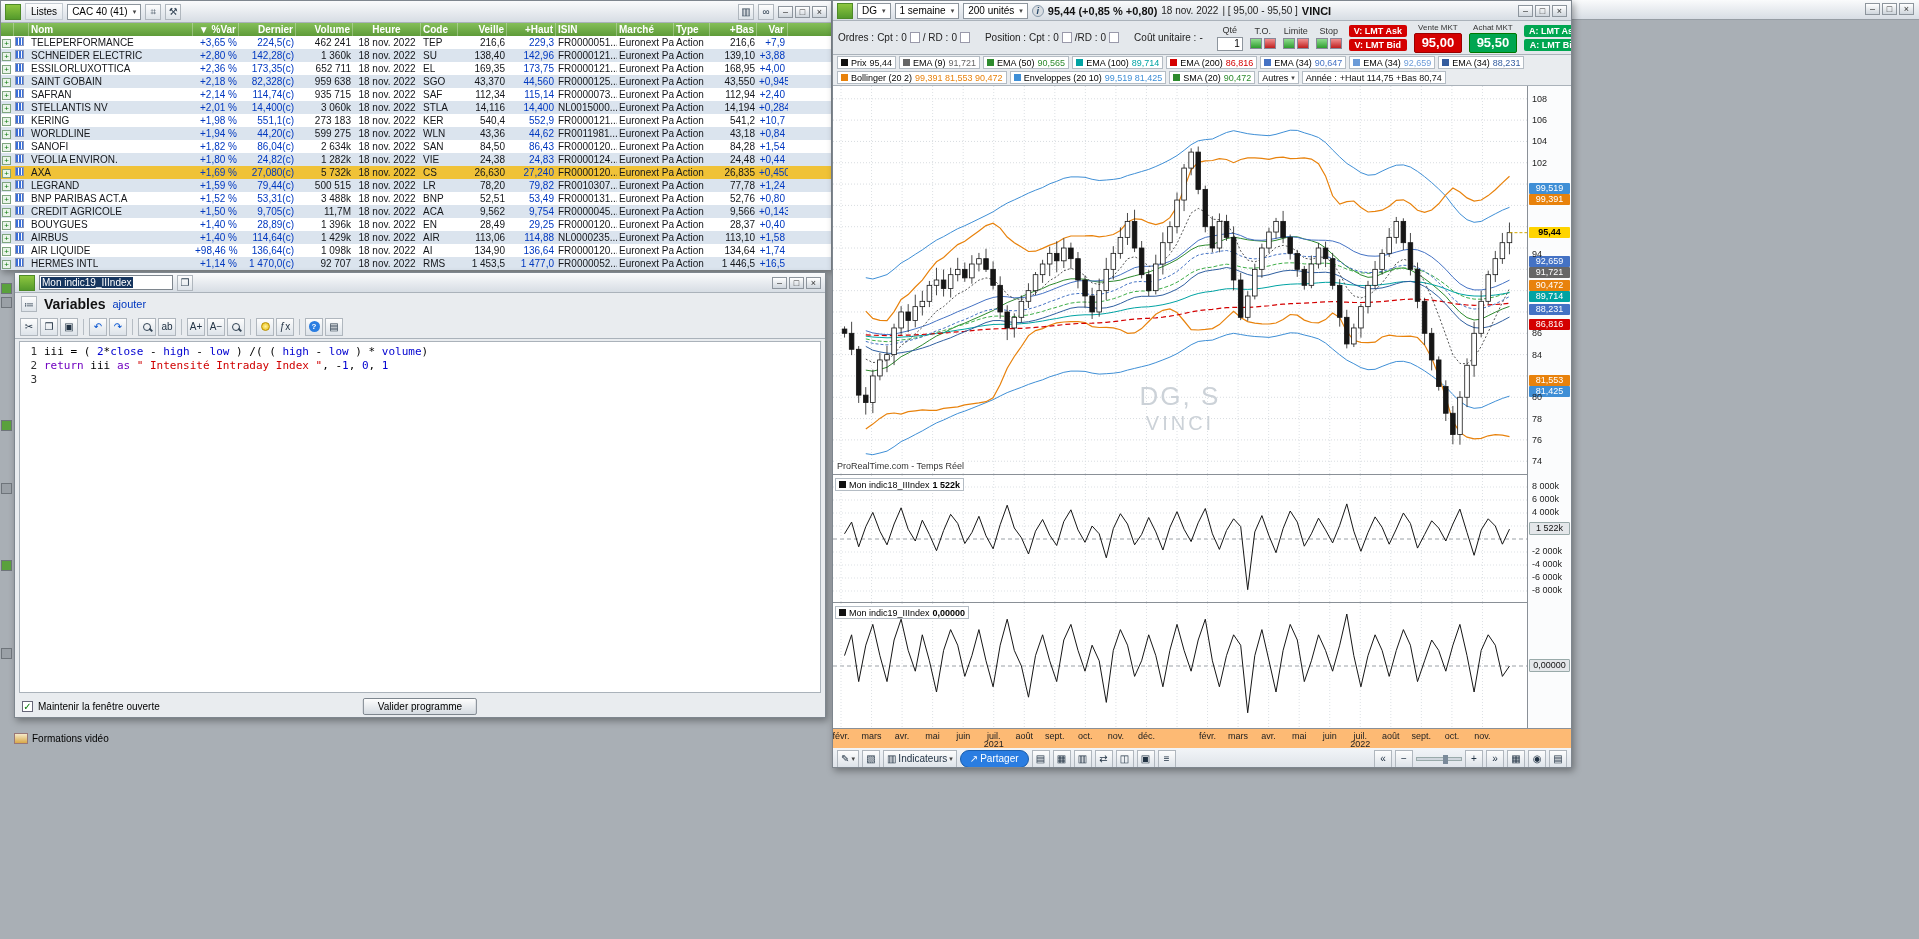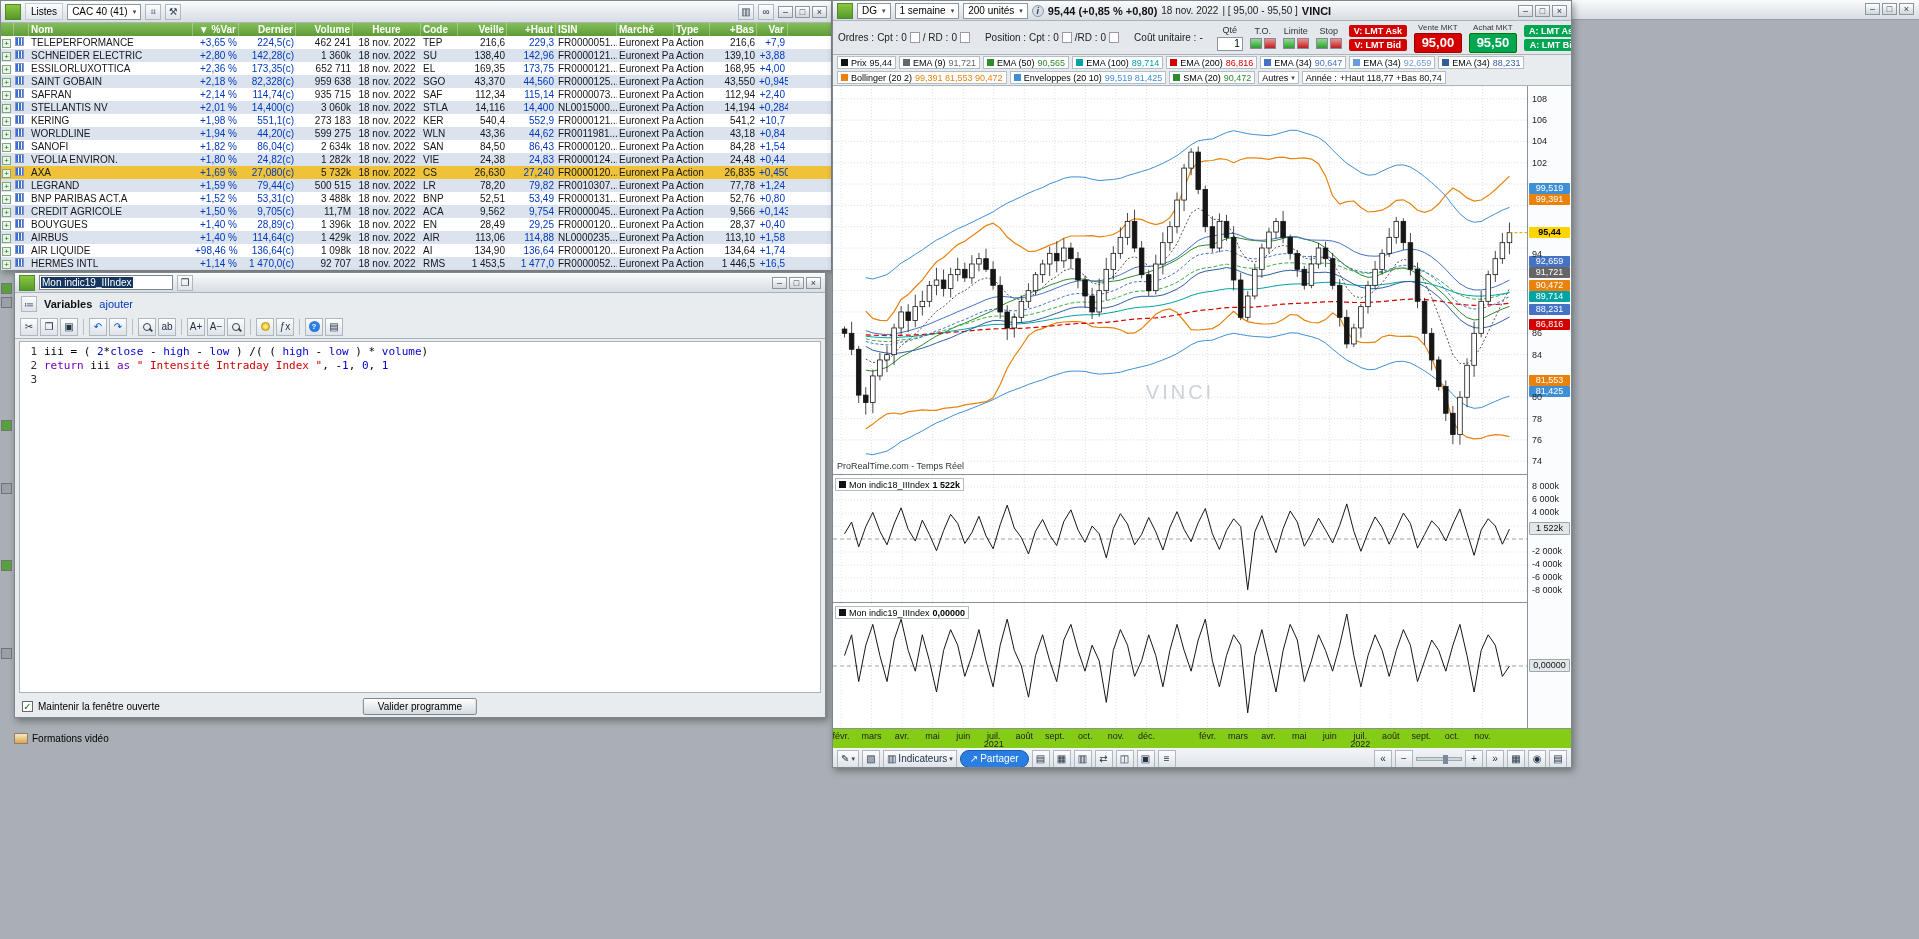--- a/index.html
+++ b/index.html
@@ -33,21 +33,21 @@
 .rowic{display:inline-block;width:9px;height:9px;border:1px solid #7fa57f;font-size:8px;line-height:8px;text-align:center;color:#0a7a0a;background:#eaf4ea}
 .rowic.gr{background:repeating-linear-gradient(90deg,#3a6fd8 0 2px,#fff 2px 3px);border-color:#8a96b8}
 
 .dock{position:absolute;left:1px;width:11px;height:11px;border:1px solid #6e747a}
 
 #win-editor{left:14px;top:272px;width:812px;height:446px}
 .ed-title{height:20px;display:flex;align-items:center;gap:4px;padding:0 4px;border-bottom:1px solid #aab2ba}
 .name-input{width:134px;height:15px;background:#fff;border:1px solid #7e868e;font-size:10px;line-height:13px;padding:0 1px;overflow:hidden}
 .selt{background:#16355e;color:#fff;padding:0 1px}
 .ed-varbar{height:22px;display:flex;align-items:center;gap:7px;padding:0 6px}
-.ed-varbar b{font-size:11px;color:#111}
+.ed-varbar b{font-size:14px;color:#111}
 a.link{color:#0038c0;font-size:11px;cursor:pointer}
 .ed-toolbar{height:24px;display:flex;align-items:center;gap:2px;padding:0 5px;border-bottom:1px solid #aab2ba}
 .ebtn{width:18px;height:18px;border:1px solid #b0b7be;background:linear-gradient(#fdfdfd,#dde3e9);display:inline-flex;align-items:center;justify-content:center;font-size:10px;color:#234}
 .esep{width:1px;height:16px;background:#b6bdc4;margin:0 3px}
 .mag{width:8px;height:8px;border:1.5px solid #345;border-radius:50%;position:relative;display:inline-block}
 .mag::after{content:"";position:absolute;width:4px;height:1.5px;background:#345;right:-3px;bottom:-1px;transform:rotate(45deg)}
 .bulb{width:9px;height:9px;border-radius:50%;background:radial-gradient(#fff3a0,#e8b800);border:1px solid #b89000;display:inline-block}
 .helpc{width:11px;height:11px;border-radius:50%;background:#2a7de1;color:#fff;font-size:8px;line-height:11px;text-align:center;font-weight:bold;display:inline-block}
 .code{position:absolute;top:68px;left:4px;right:4px;bottom:24px;background:#fff;border:1px solid #aab2ba;font-family:"DejaVu Sans Mono",monospace;font-size:11px;line-height:14px;padding:3px 0;overflow:hidden}
 .cline{display:flex}
@@ -85,21 +85,21 @@
 .mkt.red{background:#d40000;border-color:#900}.mkt.green{background:#00a651;border-color:#070}
 .legend-row{height:15px;flex:none;display:flex;align-items:center;gap:3px;padding:0 4px;background:#e9ecef;overflow:hidden}
 .chip{display:inline-flex;align-items:center;gap:3px;background:#fff;border:1px solid #b4bcc4;height:13px;padding:0 3px;font-size:9px;white-space:nowrap}
 .sq{width:7px;height:7px;display:inline-block;background:#111}
 .panes{position:relative;flex:none;height:662px;background:#fff;border-top:1px solid #aab2ba}
 .pane{position:relative;overflow:hidden}
 #pane-main{height:388px}
 #pane-i1{height:128px;border-top:1px solid #8a9097}
 #pane-i2{height:126px;border-top:1px solid #8a9097}
 .pane svg{display:block}
-.xaxis{position:relative;height:20px;border-top:1px solid #8a9097;font-size:9px;color:#222;background:#84cc16;overflow:hidden}
+.xaxis{position:relative;height:20px;border-top:1px solid #8a9097;font-size:9px;color:#222;background:#fdba74;overflow:hidden}
 .mlab{position:absolute;top:2px;width:30px;text-align:center}
 .ylab{position:absolute;top:10px;font-size:9px}
 .yaxis{position:absolute;right:0;top:0;width:44px;height:642px;background:#fbfcfd;border-left:1px solid #8a9097;font-size:9px;overflow:hidden}
 .tick{position:absolute;left:4px;color:#222}
 .tag{position:absolute;left:1px;right:1px;color:#fff;font-size:9px;line-height:11px;text-align:center;border-radius:1px}
 .tag.cur{font-weight:bold}
 .tag.gray{background:#e4e7ea;color:#111;border:1px solid #9aa}
 .watermark{position:absolute;left:0;right:44px;top:295px;text-align:center;color:#ccd2d8;pointer-events:none}
 .wm1{font-size:26px;letter-spacing:2px}.wm2{font-size:20px;letter-spacing:3px}
 .provider{position:absolute;left:2px;bottom:3px;background:rgba(255,255,255,.85);font-size:9px;color:#333;padding:0 2px}
@@ -697,21 +697,21 @@
           <span class="sq" style="background: rgb(46, 139, 46);"></span>
           <span>SMA (20)</span>
           <span style="color: rgb(46, 139, 46);">90,472</span>
         </span>
         <span class="chip">
           <span>Autres</span>
           <span class="caret">▾</span>
         </span>
         <span class="chip">
           <span>Année :</span>
-          <span style="color: rgb(17, 17, 17);">+Haut 118,77 +Bas 80,74</span>
+          <span style="color: rgb(17, 17, 17);">+Haut 114,75 +Bas 80,74</span>
         </span>
       </div>
 
     <div class="panes">
       <div class="pane" id="pane-main">
         <svg id="svg-main" width="694" height="388">
             <line x1="0" y1="375.2087912087912" x2="694" y2="375.2087912087912" stroke="#d8dce0" stroke-width="1" stroke-dasharray="1,2"></line>
             <line x1="0" y1="353.89010989010984" x2="694" y2="353.89010989010984" stroke="#d8dce0" stroke-width="1" stroke-dasharray="1,2"></line>
             <line x1="0" y1="332.57142857142856" x2="694" y2="332.57142857142856" stroke="#d8dce0" stroke-width="1" stroke-dasharray="1,2"></line>
             <line x1="0" y1="311.2527472527472" x2="694" y2="311.2527472527472" stroke="#d8dce0" stroke-width="1" stroke-dasharray="1,2"></line>
@@ -949,20 +949,21 @@
             <rect x="652.9421052631579" y="188.67032967032966" width="4.6" height="26.64835164835165" fill="#ffffff" stroke="#161616" stroke-width="0.8"></rect>
             <line x1="662.3157894736843" y1="164.9346592166002" x2="662.3157894736843" y2="196.0352809479769" stroke="#1a1a1a" stroke-width="0.8"></line>
             <rect x="660.0157894736843" y="172.6813186813187" width="4.6" height="15.989010989010978" fill="#ffffff" stroke="#161616" stroke-width="0.8"></rect>
             <line x1="669.3894736842105" y1="146.95364534794132" x2="669.3894736842105" y2="177.8801439170806" stroke="#1a1a1a" stroke-width="0.8"></line>
             <rect x="667.0894736842106" y="156.6923076923077" width="4.6" height="15.989010989010978" fill="#ffffff" stroke="#161616" stroke-width="0.8"></rect>
             <line x1="676.4631578947368" y1="136.51579741368772" x2="676.4631578947368" y2="168.3076931575257" stroke="#1a1a1a" stroke-width="0.8"></line>
             <rect x="674.1631578947369" y="146.6725274725275" width="4.6" height="10.019780219780216" fill="#ffffff" stroke="#161616" stroke-width="0.8"></rect>
             <line x1="676.4631578947368" y1="146.6725274725275" x2="694" y2="146.6725274725275" stroke="#d4a800" stroke-width="1" stroke-dasharray="3,2"></line>
           </svg>
         <div class="watermark">
+          <div class="wm1">DG, S</div>
           <div class="wm2">VINCI</div>
         </div>
         <div class="provider">ProRealTime.com - Temps Réel</div>
       </div>
       <div class="pane" id="pane-i1">
         <svg id="svg-i1" width="694" height="127">
             <line x1="0" y1="12" x2="694" y2="12" stroke="#dde1e5" stroke-width="1" stroke-dasharray="1,2"></line>
             <line x1="0" y1="25" x2="694" y2="25" stroke="#dde1e5" stroke-width="1" stroke-dasharray="1,2"></line>
             <line x1="0" y1="38" x2="694" y2="38" stroke="#dde1e5" stroke-width="1" stroke-dasharray="1,2"></line>
             <line x1="0" y1="51" x2="694" y2="51" stroke="#dde1e5" stroke-width="1" stroke-dasharray="1,2"></line>

